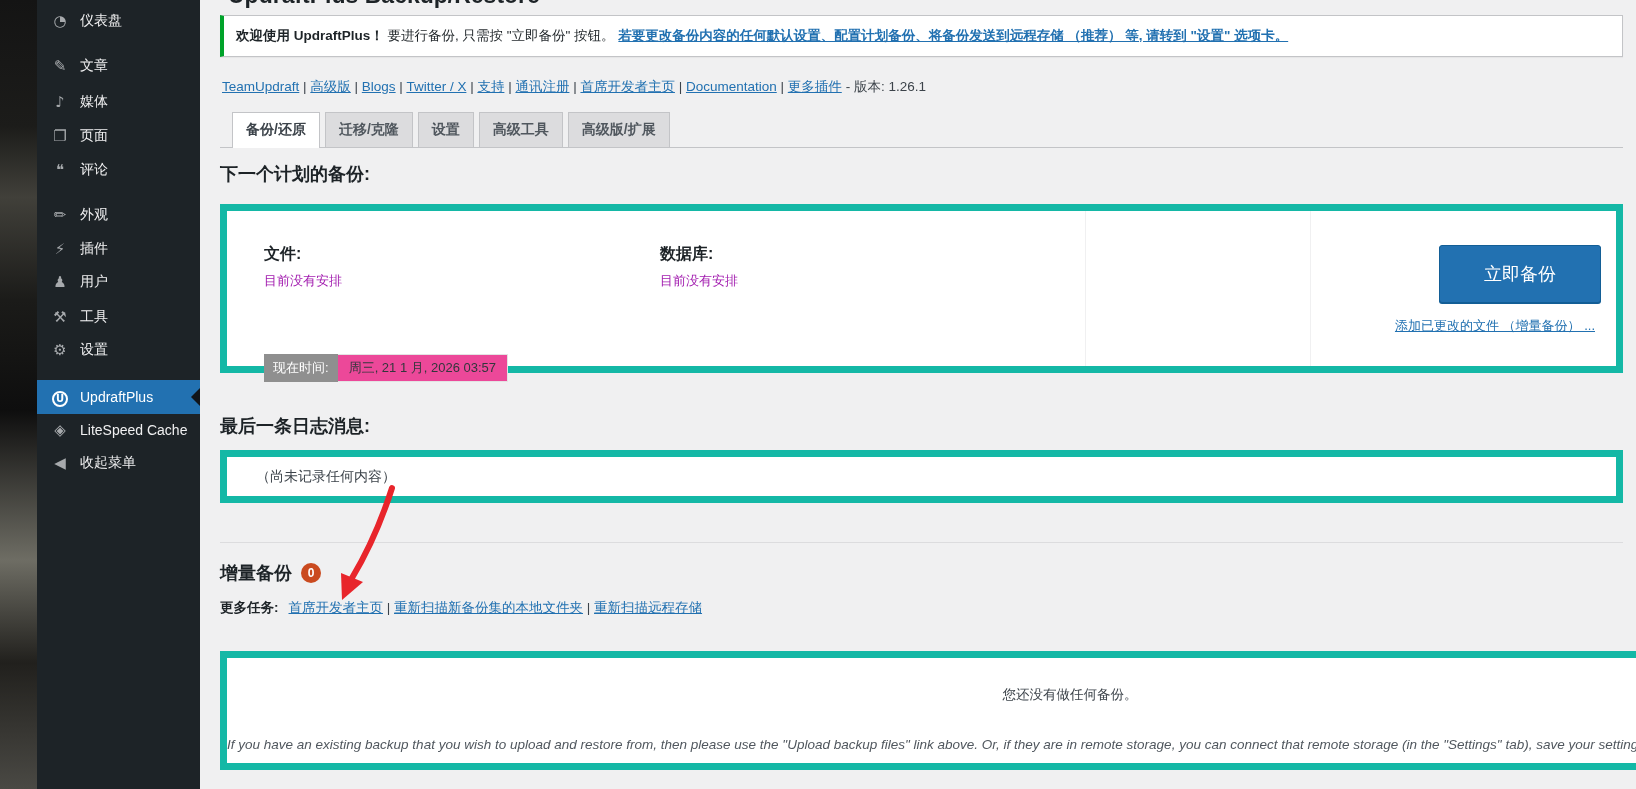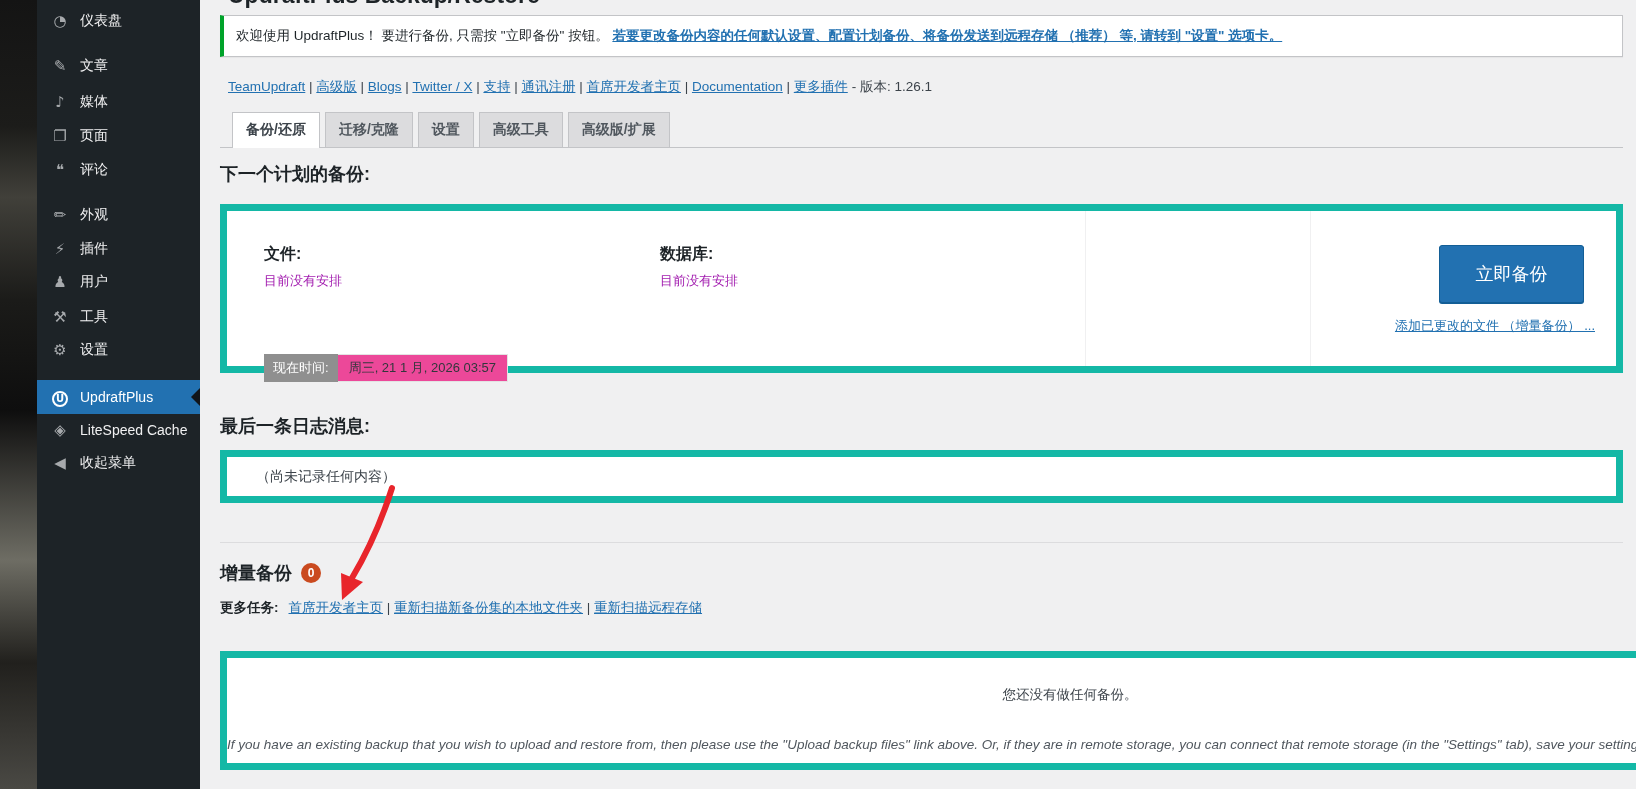--- a/index.html
+++ b/index.html
@@ -26,26 +26,26 @@
        border-radius:50%; line-height:12px; font-size:10px; font-weight:bold; text-align:center; }
 
   
   .page-title{ position:absolute; left:228px; top:-18px; font-size:23px; font-weight:600;
        color:#1d2327; }
 
   
   .notice{ position:absolute; left:220px; top:15px; width:1403px; background:#fff;
        border:1px solid #c3c4c7; border-left:4px solid #00a32a; box-shadow:0 1px 1px rgba(0,0,0,.04);
        padding:11px 12px; font-size:13.5px; color:#1d2327; white-space:nowrap; overflow:hidden; }
-  .notice strong{ font-weight:400;margin-top:40px; }
+  .notice strong{ font-weight:700;margin-top:40px; }
   a.blue{ color:#2271b1; text-decoration:underline; cursor:pointer; }
   .notice a.blue{ font-weight:600; }
 
   
-  .linkrow{ position:absolute; left:228px; top:78px; font-size:13.5px; color:#3c434a; }
+  .linkrow{ position:absolute; left:222px; top:78px; font-size:13.5px; color:#3c434a; }
   .linkrow .sep-item + .sep-item::before{ content:" | "; color:#3c434a; }
   .linkrow .version{ margin-left:4px; color:#3c434a; }
 
   
   .tabrule{ position:absolute; left:220px; top:147px; width:1403px; height:1px; background:#c3c4c7; }
   .tabs{ position:absolute; left:232px; top:112px; height:36px; }
   .tab{ display:inline-block; vertical-align:top; margin-right:5px; padding:8px 13px; height:35px;
         background:#dcdcde; border:1px solid #c3c4c7; border-bottom:none; color:#50575e;
         font-size:14px; font-weight:600; text-decoration:none; cursor:pointer; }
   .tab.active{ background:#fff; color:#3c434a; height:36px; position:relative; z-index:2; }
@@ -55,21 +55,21 @@
   .panel{ position:absolute; background:#fff; border:7px solid #14b8a6; }
   .panel-next{ left:220px; top:204px; width:1403px; height:169px; }
   .vline{ position:absolute; top:0; bottom:0; width:1px; background:#f0f0f1; }
   .v1{ left:858px; } .v2{ left:1083px; }
   .flabel{ position:absolute; font-size:16px; font-weight:700; color:#1d2327; }
   .fstatus{ position:absolute; font-size:13px; color:#a21caf; }
   .timenow{ position:absolute; left:37px; top:99px; font-size:13px; }
   .tn-label{ background:#8f8f8f; color:#fff; padding:5px 9px; display:inline-block;margin-top:44px; }
   .tn-value{ background:#ec4899; border:1px solid #e3e3e3; border-left:none; color:#32373c;
              padding:4px 11px; display:inline-block; }
-  .backup-now{ position:absolute; left:1212px; top:34px; width:145px; height:58px;
+  .backup-now{ position:absolute; left:1212px; top:34px; width:162px; height:58px;
        background:#2271b1; border:1px solid #135e96; border-radius:3px; box-shadow:0 1px 0 #135e96;
        color:#fff; font-size:18px; font-family:inherit; cursor:pointer; }
   .incremental{ position:absolute; right:21px; top:106px; font-size:13px; }
 
   .panel-log{ left:220px; top:450px; width:1403px; height:53px; display:flex; align-items:center;
        padding-left:29px; font-size:14px; color:#3c434a; }
 
   .rule{ position:absolute; left:220px; top:542px; width:1403px; height:1px; background:#dcdcde; }
 
   .h-existing{ left:220px; top:561px; }

